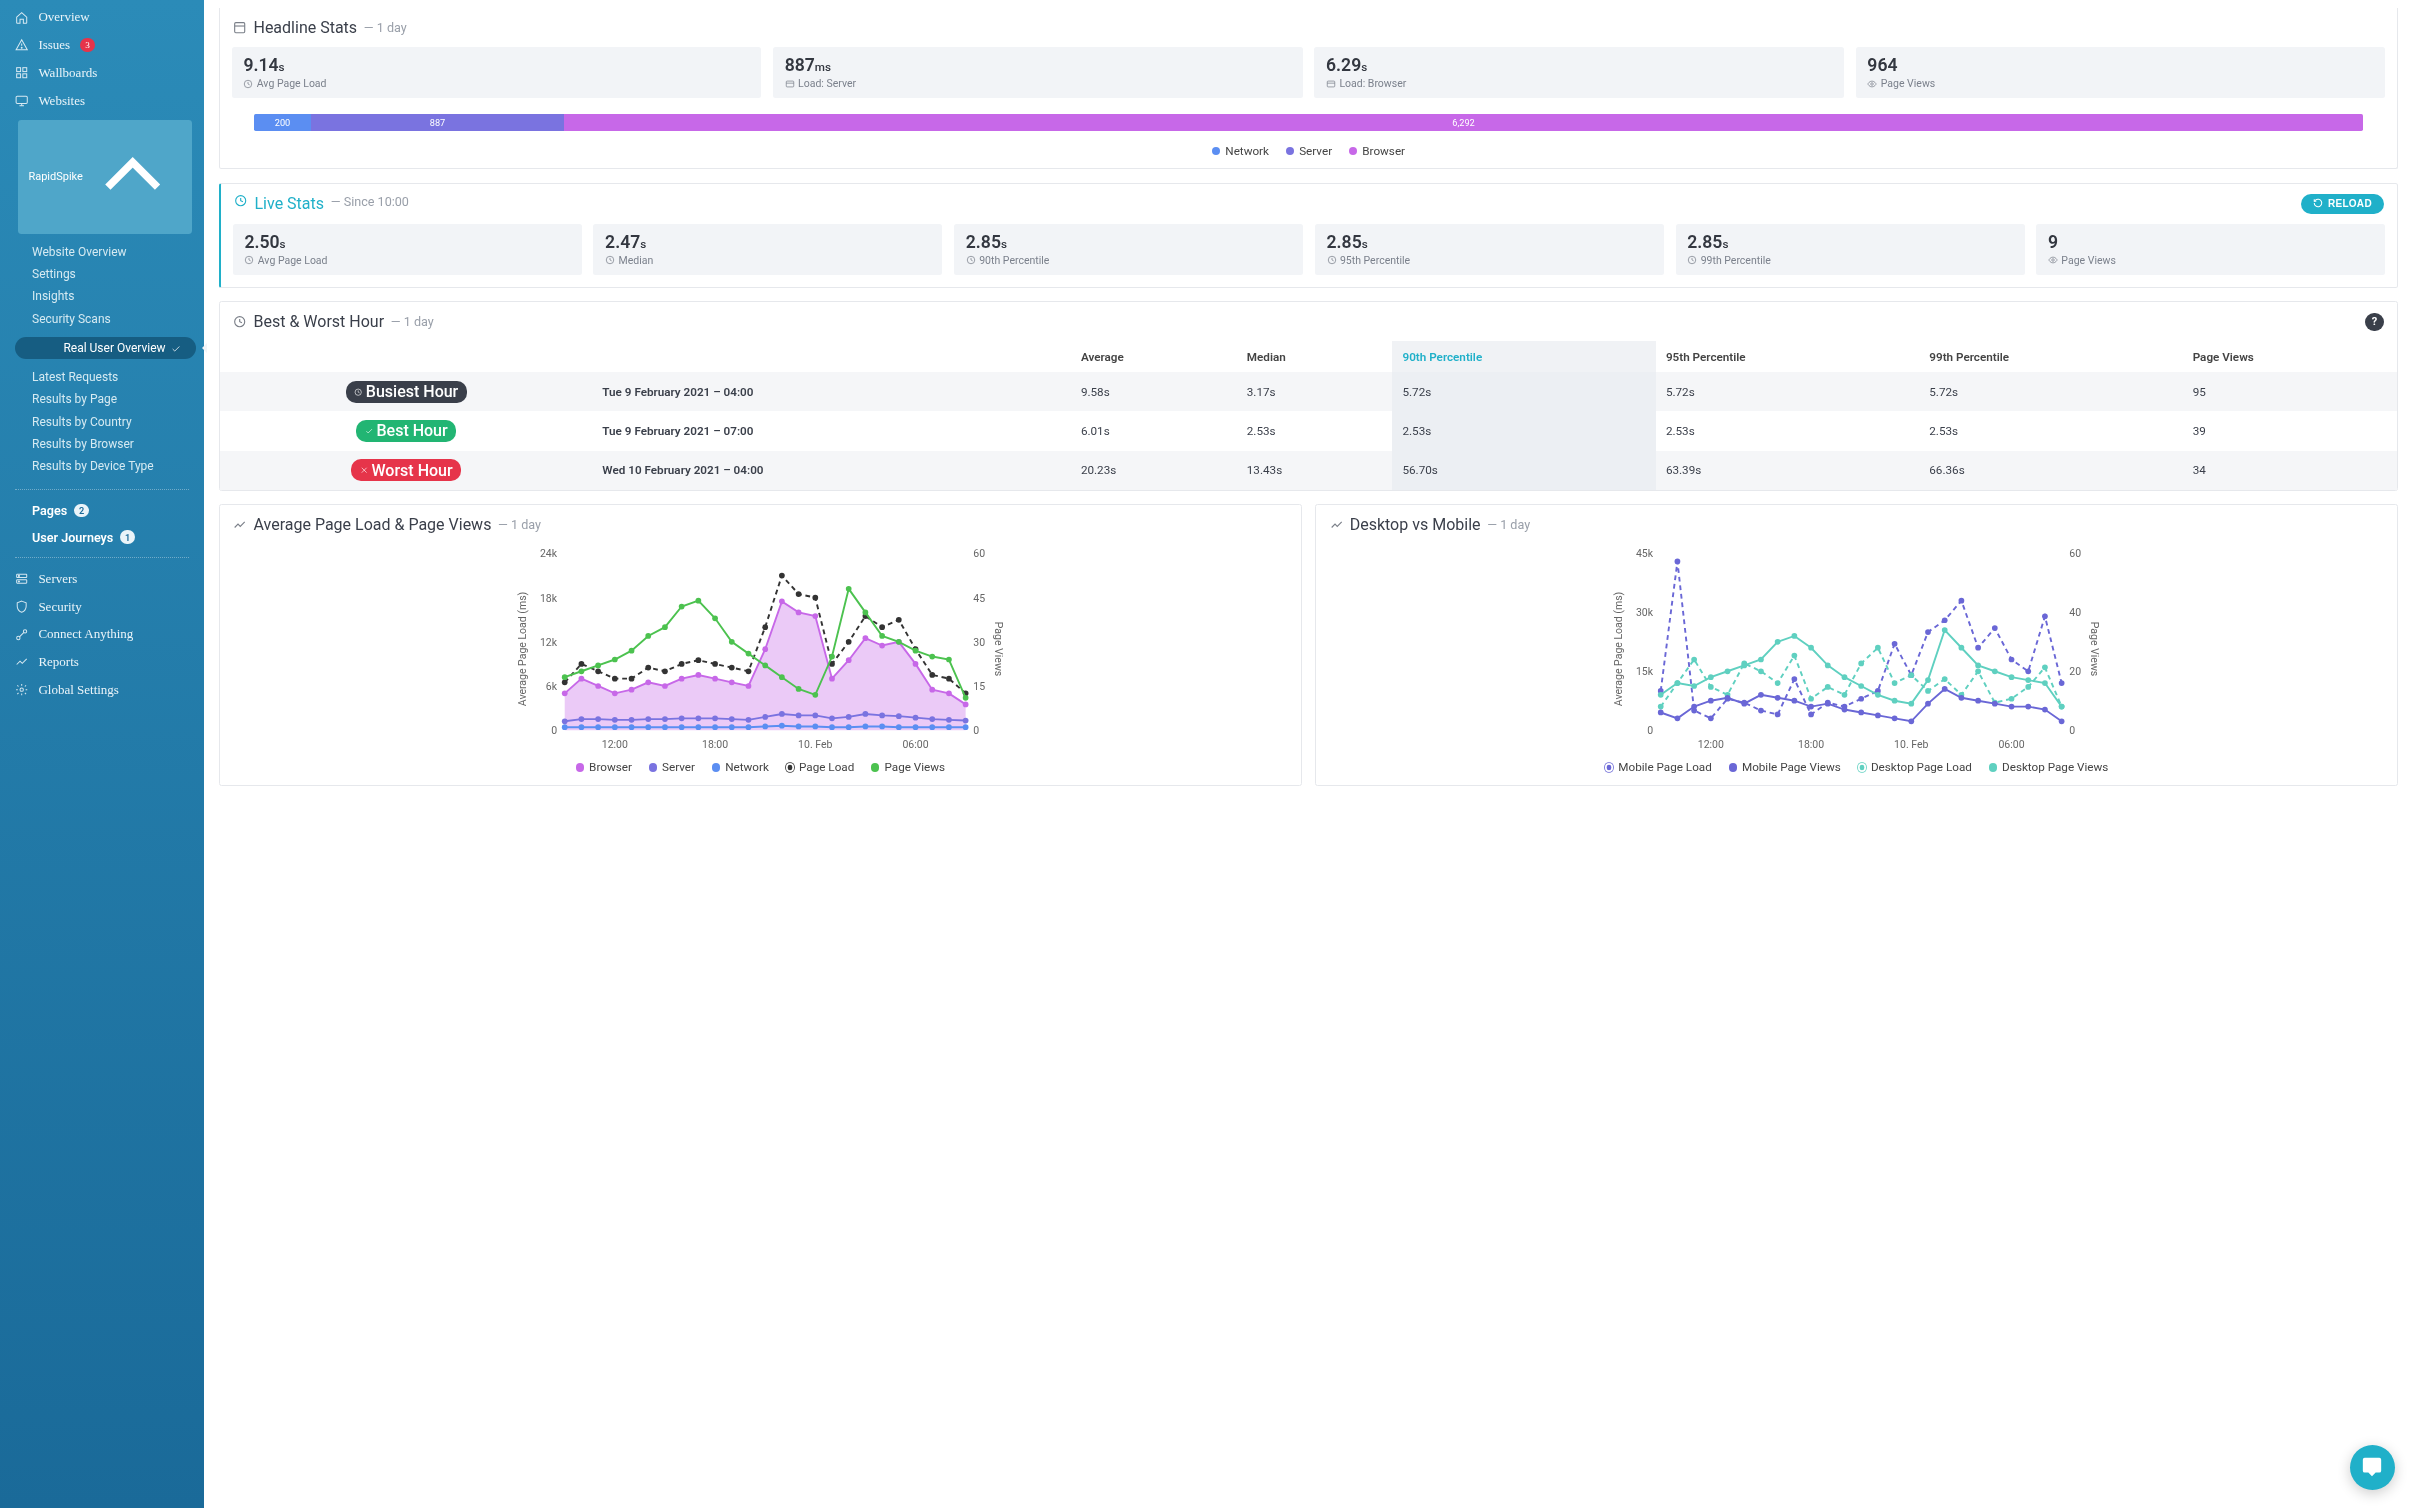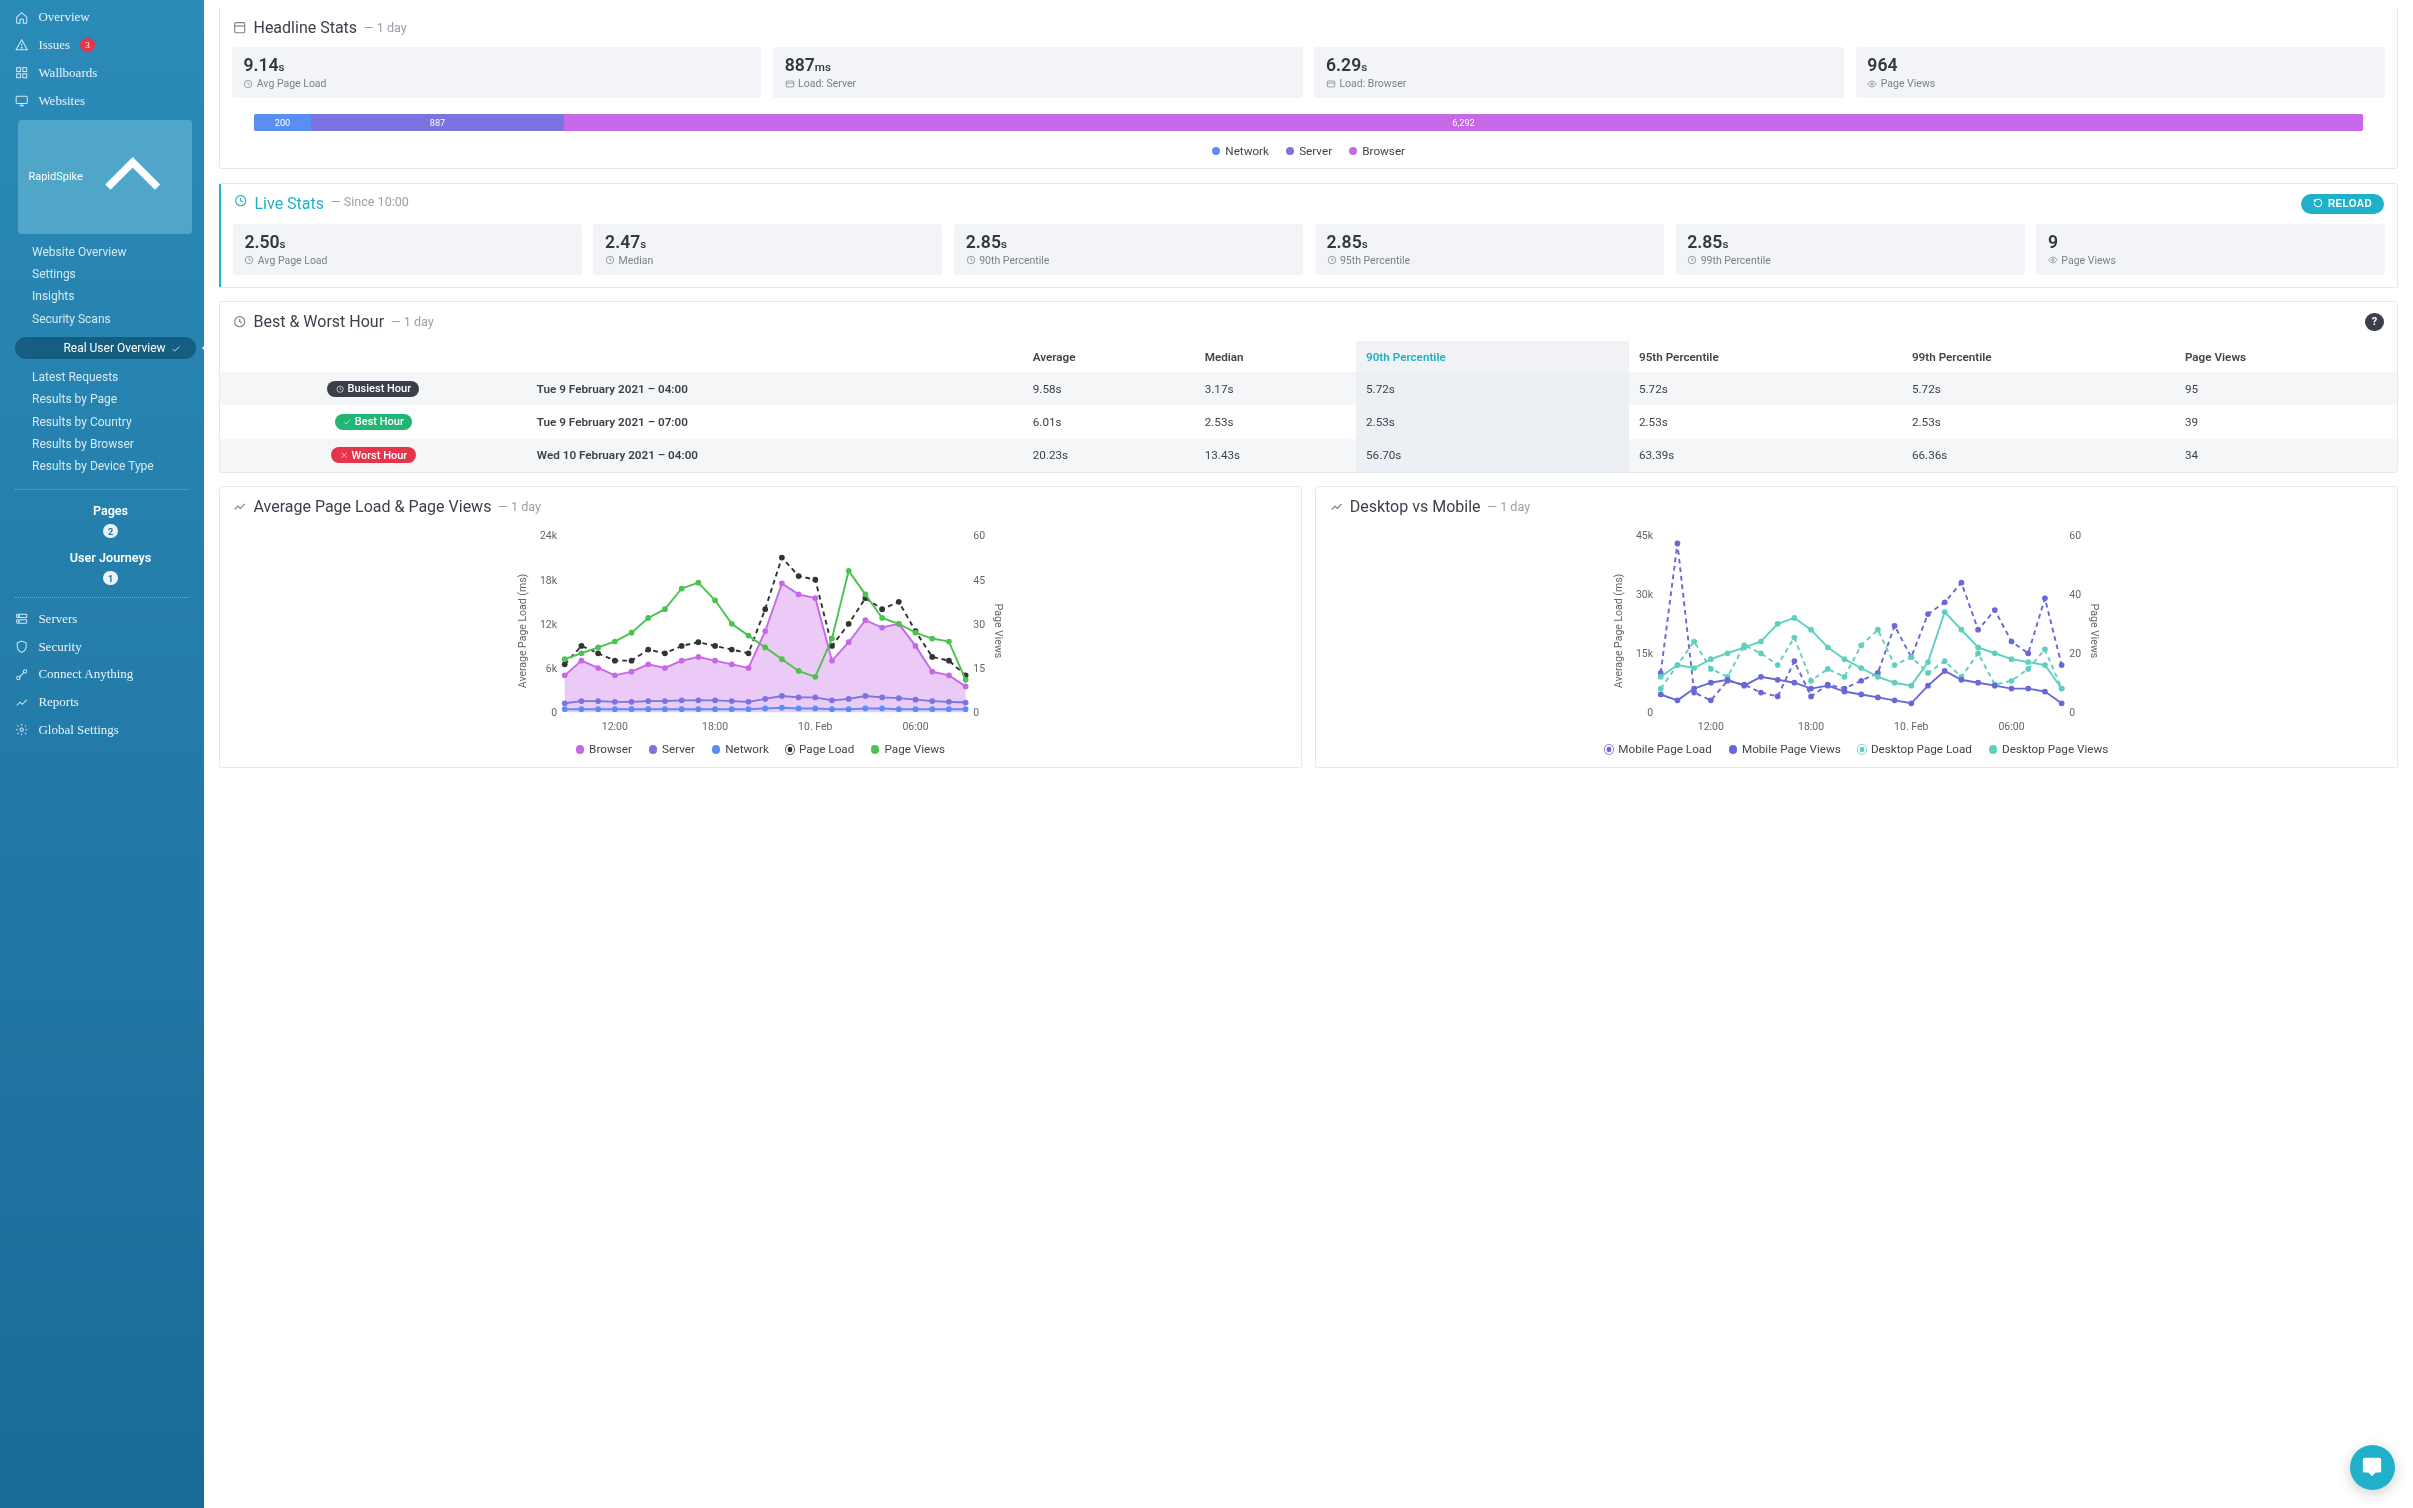--- a/index.html
+++ b/index.html
@@ -11,21 +11,21 @@
 .nav-item { display: flex; align-items: center; gap: 10px; padding: 5.9px 15px; cursor: pointer; font-size: 13px; color: #eaf4f9; font-family: Liberation Serif, serif; }
 .nav-item .icon { width: 13.4px; height: 13.4px; display: inline-flex; align-items: center; justify-content: center; opacity: 0.9; }
 .badge { background: #e6344a; color: #fff; border-radius: 7.5px; padding: 0 5px; font-size: 9.2px; min-width: 13.4px; height: 13.4px; display: inline-flex; align-items: center; justify-content: center; }
 .badge.white { background: #eaf4f9; color: #1a6a99; font-weight: 600; }
 .site-pill { margin: 5px 11.7px 5px 18.4px; background: #4fa6c9; color: #fff; border-radius: 3.4px; padding: 5.9px 10px; font-size: 11px; display: flex; justify-content: space-between; align-items: center; cursor: pointer; }
 .subnav { padding: 1.7px 0 5px 0; }
 .subnav .sub-item { padding: 4.2px 15px 4.2px 32px; font-size: 12px; cursor: pointer; color: #d5eaf2; }
 .subnav .sub-item.active { background: #165d82; color: #fff; position: relative; margin: 0 8.4px 0 15px; border-radius: 13.4px; padding-left: 17px; display:flex; align-items:center; gap:5px;justify-content:flex-end;}
 .subnav .sub-item.active::after { content:""; position:absolute; right:-11.7px; top:50%; transform:translateY(-50%); border:5px solid transparent; border-right-color:#f2f4f7;}
 .dots { border-top: 0.8px dotted rgba(255,255,255,0.35); margin: 6.7px 15px; }
-.nav-section { padding: 5.9px 15px 5.9px 32px; font-size: 12.6px; color: #fff; display:flex; align-items:center; gap:6.7px; cursor:pointer;flex-direction:column; }
+.nav-section { padding: 5.9px 15px 5.9px 32px; font-size: 12.6px; color: #fff; display:flex; align-items:center; gap:6.7px; cursor:pointer; }
 
 
 .main { flex: 1; padding: 0 15px 25px 15px; overflow: auto; }
 
 .panel { border: 0.8px solid #e6e8ec; border-radius: 2.5px; margin-top: 13.4px; background: #fff; }
 .panel-header { padding: 10px 13.4px; display: flex; align-items: center; gap: 6.7px; }
 .panel-title { font-size: 16px; font-weight: 400; color: #3a3f4a; }
 .panel-sub { color: #999fa9; font-size: 12.6px; }
 .panel-title-icon { width:13.4px; height:13.4px; color:#7a7f88; }
 
@@ -51,21 +51,21 @@
 .reload-btn { background: #20b0c9; color: #fff; border: none; border-radius: 11.7px; padding: 4.2px 11.7px; font-size: 10px; font-weight: 600; letter-spacing: 0.3px; display:flex; align-items:center; gap:5px; cursor:pointer;}
 
 
 .bw-table { width: 100%; border-collapse: collapse; font-size: 11.7px; }
 .bw-table th { text-align: left; font-weight: 600; color: #444; padding: 8.4px 10px; background: #fff; }
 .bw-table th.hi { color: #20b0c9; background:#f0f2f5; }
 .bw-table td { padding: 8.4px 10px; }
 .bw-table tr.row { background: #f5f6f8; }
 .bw-table tr.row.alt { background: #fff; }
 .bw-table td.hi { background: #eceff3; }
-.row-pill { display: inline-flex; align-items: center; gap: 3.4px; color: #fff; border-radius: 10px; padding: 1.7px 8.4px; font-size: 11px; font-weight:500;}
+.row-pill { display: inline-flex; align-items: center; gap: 3.4px; color: #fff; border-radius: 10px; padding: 1.7px 8.4px; font-size: 16px; font-weight:500;}
 .pill-busiest { background: #3a3f4a; }
 .pill-best { background: #22b573; }
 .pill-worst { background: #e6344a; }
 .help-badge { width: 18.4px; height: 18.4px; border-radius: 50%; background: #3a3f4a; color: #fff; display: flex; align-items: center; justify-content: center; font-size: 11px; font-weight: 700; margin-left: auto; cursor:pointer;}
 
 
 .charts-row { display: flex; gap: 13.4px; margin-top: 13.4px; }
 .charts-row .panel { flex: 1; margin-top: 0; }
 
 svg.chart { width: 100%; height: 210px; }

